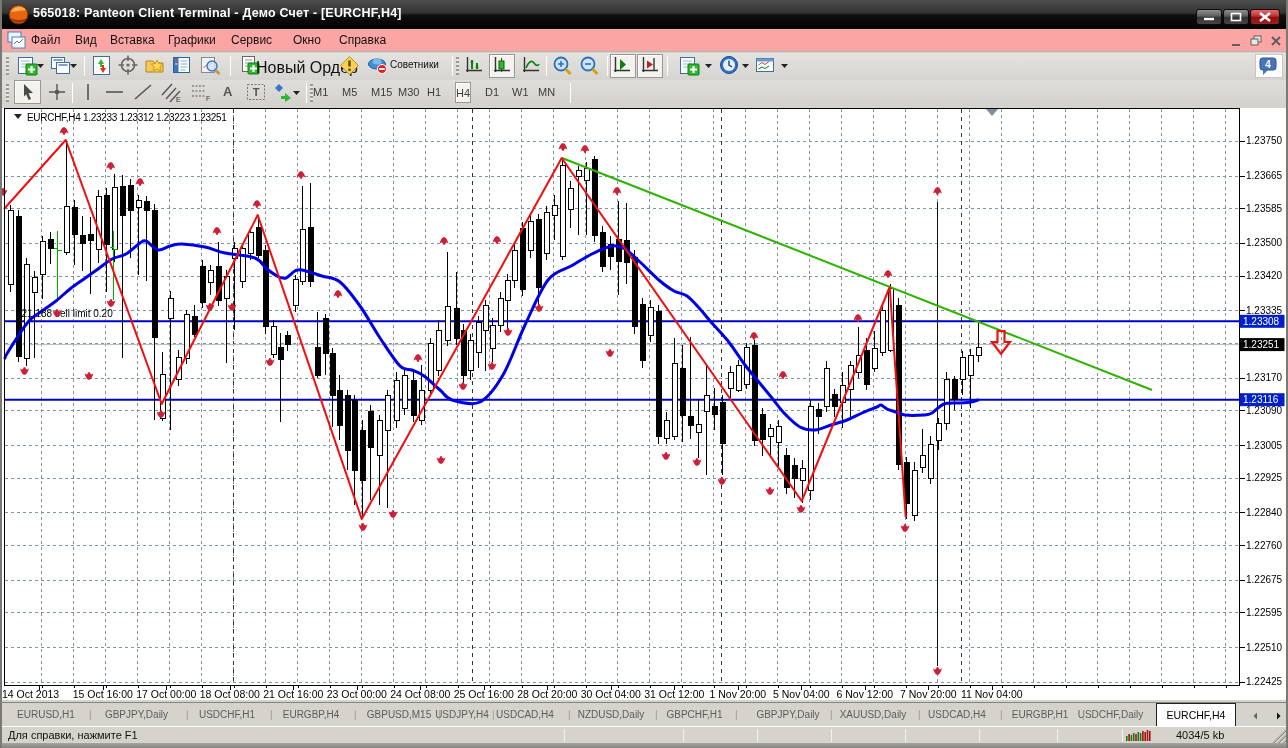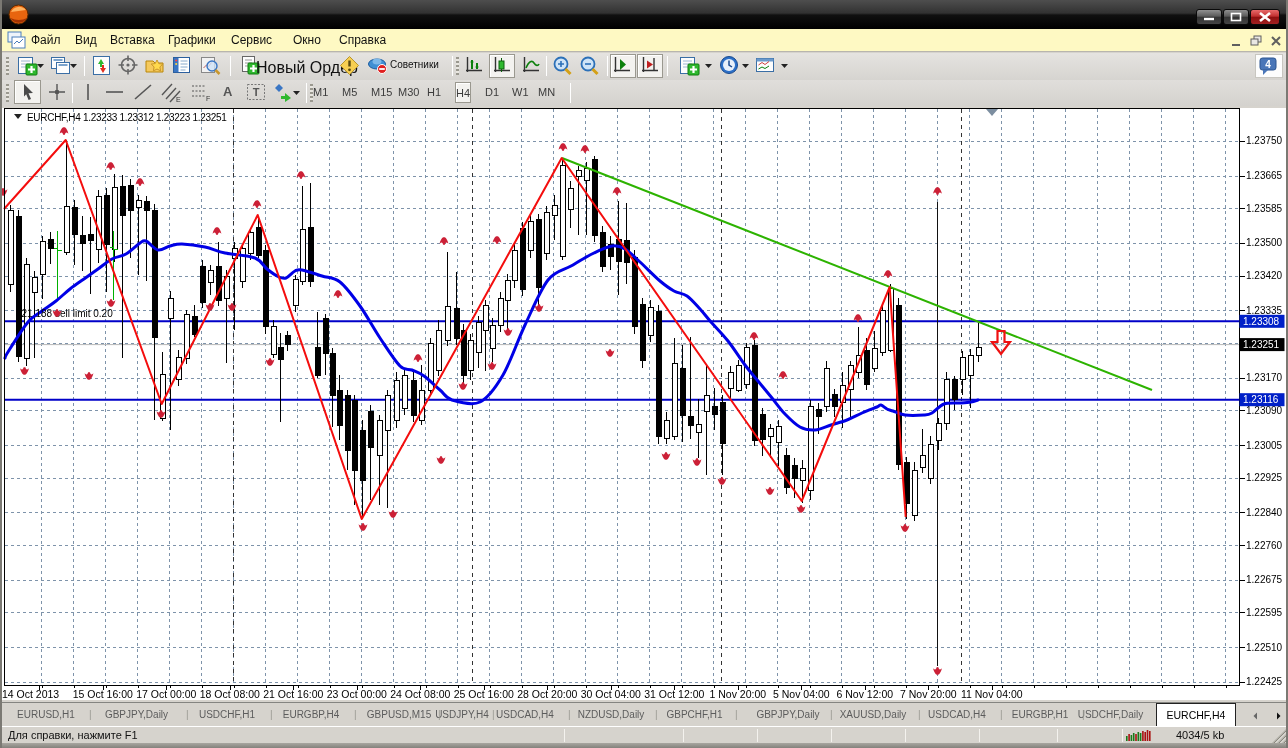--- a/index.html
+++ b/index.html
@@ -2,21 +2,21 @@
 <html><head><meta charset="utf-8"><style>
 *{margin:0;padding:0;box-sizing:border-box}
 body{width:1288px;height:748px;position:relative;font-family:"Liberation Sans",sans-serif;background:#d6d3cd;overflow:hidden}
 .abs{position:absolute}
 #title{left:0;top:0;width:1288px;height:29px;background:linear-gradient(#4e4e4e 0%,#323232 45%,#101010 52%,#000 100%)}
 #title .txt{position:absolute;left:33px;top:6px;color:#fff;font-size:12.5px;font-weight:bold;letter-spacing:.2px}
 .wbtn{position:absolute;top:9px;height:16px;border-radius:3px;border:1px solid #0a0a0a}
 #bmin{left:1196px;width:26px;background:linear-gradient(#909090 0%,#5a5a5a 45%,#333 50%,#444 100%)}
 #bmax{left:1223px;width:26px;background:linear-gradient(#909090 0%,#5a5a5a 45%,#333 50%,#444 100%)}
 #bclose{left:1250px;width:30px;background:linear-gradient(#e86a6a 0%,#c03030 45%,#8d0f0f 50%,#a02020 100%)}
-#menubar{left:0;top:29px;width:1288px;height:23px;background:#fef9c3;border-bottom:1px solid #b8b5ae}
+#menubar{left:0;top:29px;width:1288px;height:23px;background:#fca5a5;border-bottom:1px solid #b8b5ae}
 .mi{position:absolute;top:4px;font-size:12px;color:#111}
 #tb1{left:0;top:53px;width:1288px;height:27px;background:linear-gradient(#e5e3e0,#d6d4d0)}
 #tb2{left:0;top:80px;width:1288px;height:26px;background:linear-gradient(#e0dedb,#d4d2ce)}
 .sep{position:absolute;top:3px;width:1px;height:20px;background:#aaa8a2;border-right:1px solid #fff}
 .grip{position:absolute;top:4px;width:3px;height:18px;background:repeating-linear-gradient(#9a988f 0 2px,#e8e6e0 2px 4px)}
 .tfb{position:absolute;top:2px;height:21px;font-size:11px;color:#3c3c3c;text-align:left;padding-top:4px}
 .pressed{background:#f3f2ef;border:1px solid #9a988f;box-shadow:inset 1px 1px 0 #fff}
 #tabbar{left:0;top:702px;width:1288px;height:24px;background:#d6d3cd;border-top:1px solid #848480}
 .tab{position:absolute;top:6px;font-size:10px;color:#5c5c5c;white-space:nowrap}
 .tsep{position:absolute;top:6px;font-size:10px;color:#9a9a94}
@@ -26,20 +26,21 @@
 .ssep{position:absolute;top:2px;width:1px;height:13px;background:#9a9890;border-right:1px solid #f4f2ee}
 </style></head>
 <body>
 <div class="abs" id="title">
  <svg class="abs" style="left:8px;top:4px" width="21" height="21">
       <circle cx="10.5" cy="10.5" r="9.5" fill="#e8650f"></circle>
       <path d="M3 8 a9 9 0 0 1 15 -2 z" fill="#ffb25e"></path>
       <path d="M2.5 14 a9.5 9.5 0 0 0 16.5 0 c-5 2.5 -11.5 2.5 -16.5 0z" fill="#a33303"></path>
       <circle cx="10.5" cy="10.5" r="9.5" fill="none" stroke="#5a2a00" stroke-width="1"></circle>
     </svg>
+ <span class="txt">565018: Panteon Client Terminal - Демо Счет - [EURCHF,H4]</span>
  <div class="wbtn" id="bmin"><svg width="24" height="14">
         <path d="M7 9 h10" stroke="#fff" stroke-width="2.4"></path>
       </svg></div>
  <div class="wbtn" id="bmax"><svg width="24" height="14">
         <rect x="7.5" y="3.5" width="9" height="7" fill="none" stroke="#fff" stroke-width="1.6"></rect>
       </svg></div>
  <div class="wbtn" id="bclose"><svg width="28" height="14">
         <path d="M9 3 L19 11 M19 3 L9 11" stroke="#fff" stroke-width="2.6"></path>
       </svg></div>
 </div>

